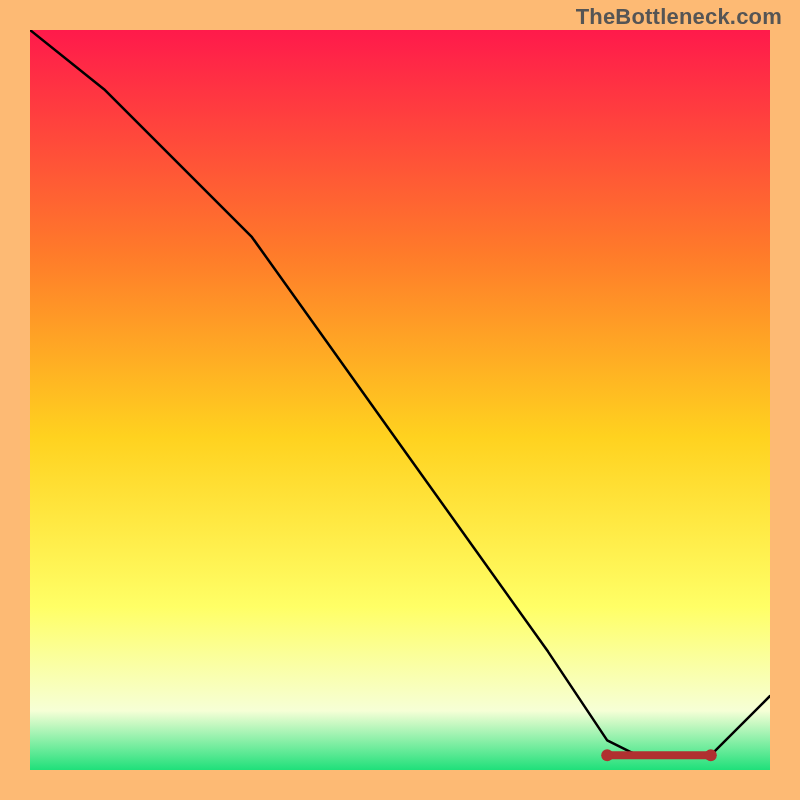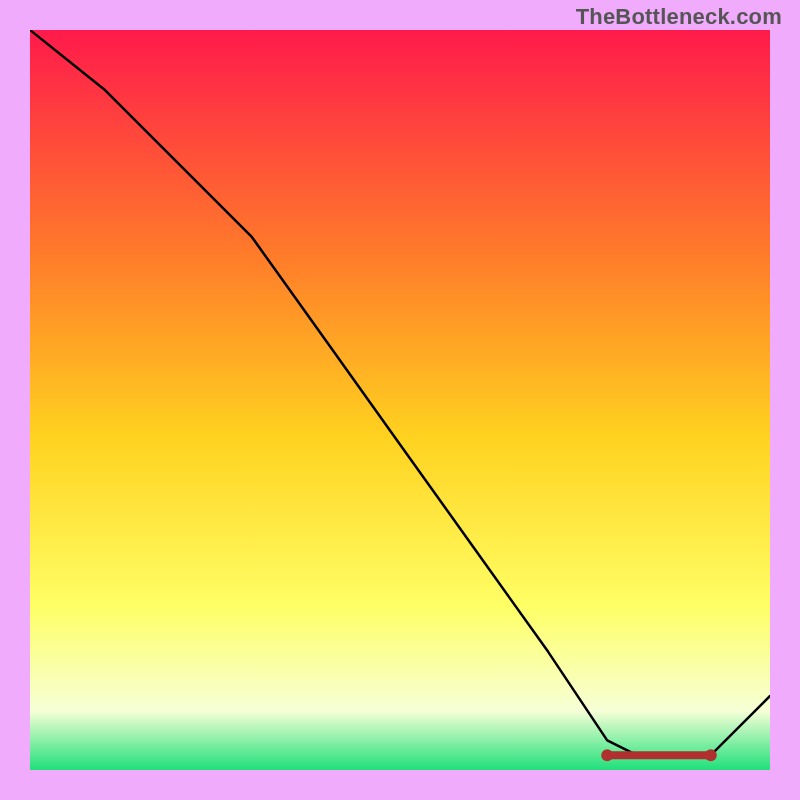--- a/index.html
+++ b/index.html
@@ -8,21 +8,21 @@
     width: 800px;
     height: 800px;
     background: #000;
     overflow: hidden;
     font-family: Arial, Helvetica, sans-serif;
   }
   .outer {
     position: relative;
     width: 800px;
     height: 800px;
-    background: #f0abfc;
+    background: #fdba74;
   }
   .watermark {
     position: absolute;
     top: 4px;
     right: 18px;
     font-size: 22px;
     font-weight: 600;
     color: #555;
     letter-spacing: 0.2px;
     z-index: 5;

